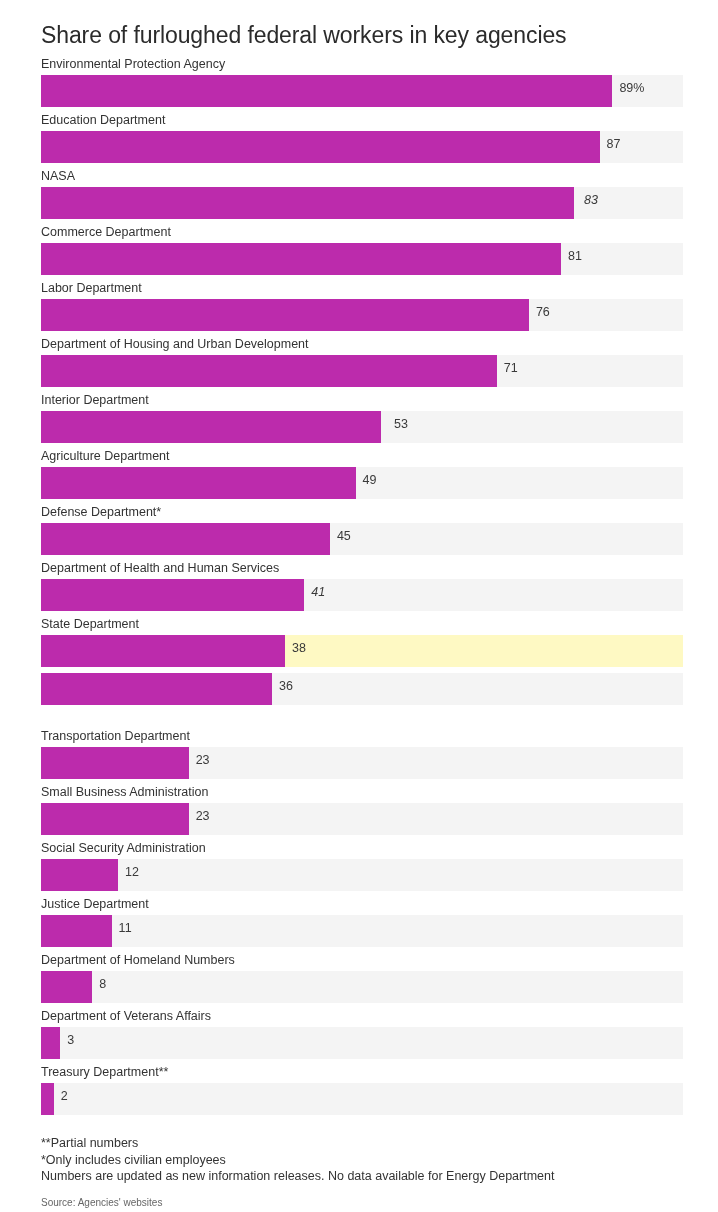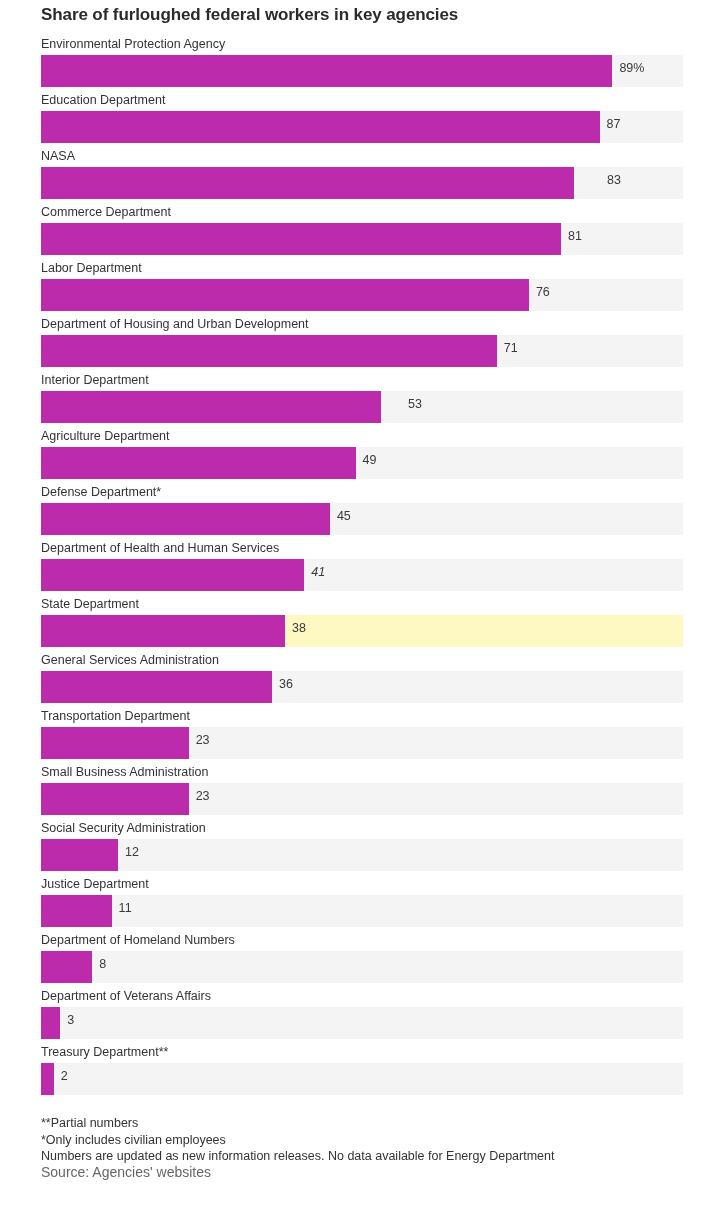--- a/index.html
+++ b/index.html
@@ -16,26 +16,26 @@
     overflow: hidden;
   }
   .chart-wrap {
     position: relative;
     width: 718px;
     height: 1212px;
     box-sizing: border-box;
     padding: 0 35px 0 41px;
   }
   .chart-title {
-    font-size: 17px;
-    font-weight: bold;
+    font-size: 23px;
+    font-weight: normal;
     letter-spacing: -0.1px;
     color: #2b2b2b;
     margin: 0;
-    padding-top: 4px;
+    padding-top: 24px;
     line-height: 22px;
   }
   .bars {
     margin-top: 11px;
   }
   .bar-row {
     height: 56px;
     position: relative;
   }
   .bar-label {
@@ -69,21 +69,22 @@
     white-space: nowrap;
   }
   .notes {
     margin-top: 14px;
     font-size: 12.5px;
     line-height: 16.5px;
     color: #333333;
   }
   .note-line { white-space: nowrap; }
   .source {
-    font-size: 14px;
+    margin-top: 11px;
+    font-size: 10px;
     line-height: 14px;
     color: #666666;
   }
 </style>
 </head>
 <body>
 
 <div class="chart-wrap">
 
   <h1 class="chart-title">Share of furloughed federal workers in key agencies</h1>
@@ -100,21 +101,21 @@
         <div class="bar-label">Education Department</div>
         <div class="bar-track" style="background: rgb(244, 244, 244);">
           <div class="bar-fill" style="width: 558.54px; background: rgb(188, 43, 172);"></div>
           <div class="bar-value" style="left: 558.54px;">87</div>
         </div>
       </div>
       <div class="bar-row">
         <div class="bar-label">NASA</div>
         <div class="bar-track" style="background: rgb(244, 244, 244);">
           <div class="bar-fill" style="width: 532.86px; background: rgb(188, 43, 172);"></div>
-          <div class="bar-value" style="left: 559px;">83</div>
+          <div class="bar-value" style="left: 536px; font-style: italic;">83</div>
         </div>
       </div>
       <div class="bar-row">
         <div class="bar-label">Commerce Department</div>
         <div class="bar-track" style="background: rgb(244, 244, 244);">
           <div class="bar-fill" style="width: 520.02px; background: rgb(188, 43, 172);"></div>
           <div class="bar-value" style="left: 520.02px;">81</div>
         </div>
       </div>
       <div class="bar-row">
@@ -128,21 +129,21 @@
         <div class="bar-label">Department of Housing and Urban Development</div>
         <div class="bar-track" style="background: rgb(244, 244, 244);">
           <div class="bar-fill" style="width: 455.82px; background: rgb(188, 43, 172);"></div>
           <div class="bar-value" style="left: 455.82px;">71</div>
         </div>
       </div>
       <div class="bar-row">
         <div class="bar-label">Interior Department</div>
         <div class="bar-track" style="background: rgb(244, 244, 244);">
           <div class="bar-fill" style="width: 340.26px; background: rgb(188, 43, 172);"></div>
-          <div class="bar-value" style="left: 360px;">53</div>
+          <div class="bar-value" style="left: 346px;">53</div>
         </div>
       </div>
       <div class="bar-row">
         <div class="bar-label">Agriculture Department</div>
         <div class="bar-track" style="background: rgb(244, 244, 244);">
           <div class="bar-fill" style="width: 314.58px; background: rgb(188, 43, 172);"></div>
           <div class="bar-value" style="left: 314.58px;">49</div>
         </div>
       </div>
       <div class="bar-row">
@@ -160,21 +161,20 @@
         </div>
       </div>
       <div class="bar-row">
         <div class="bar-label">State Department</div>
         <div class="bar-track" style="background: #fef9c3;">
           <div class="bar-fill" style="width: 243.96px; background: rgb(188, 43, 172);"></div>
           <div class="bar-value" style="left: 243.96px;">38</div>
         </div>
       </div>
       <div class="bar-row">
-        <div class="bar-label">General Services Administration</div>
         <div class="bar-track" style="background: rgb(244, 244, 244);">
           <div class="bar-fill" style="width: 231.12px; background: rgb(188, 43, 172);"></div>
           <div class="bar-value" style="left: 231.12px;">36</div>
         </div>
       </div>
       <div class="bar-row">
         <div class="bar-label">Transportation Department</div>
         <div class="bar-track" style="background: rgb(244, 244, 244);">
           <div class="bar-fill" style="width: 147.66px; background: rgb(188, 43, 172);"></div>
           <div class="bar-value" style="left: 147.66px;">23</div>

